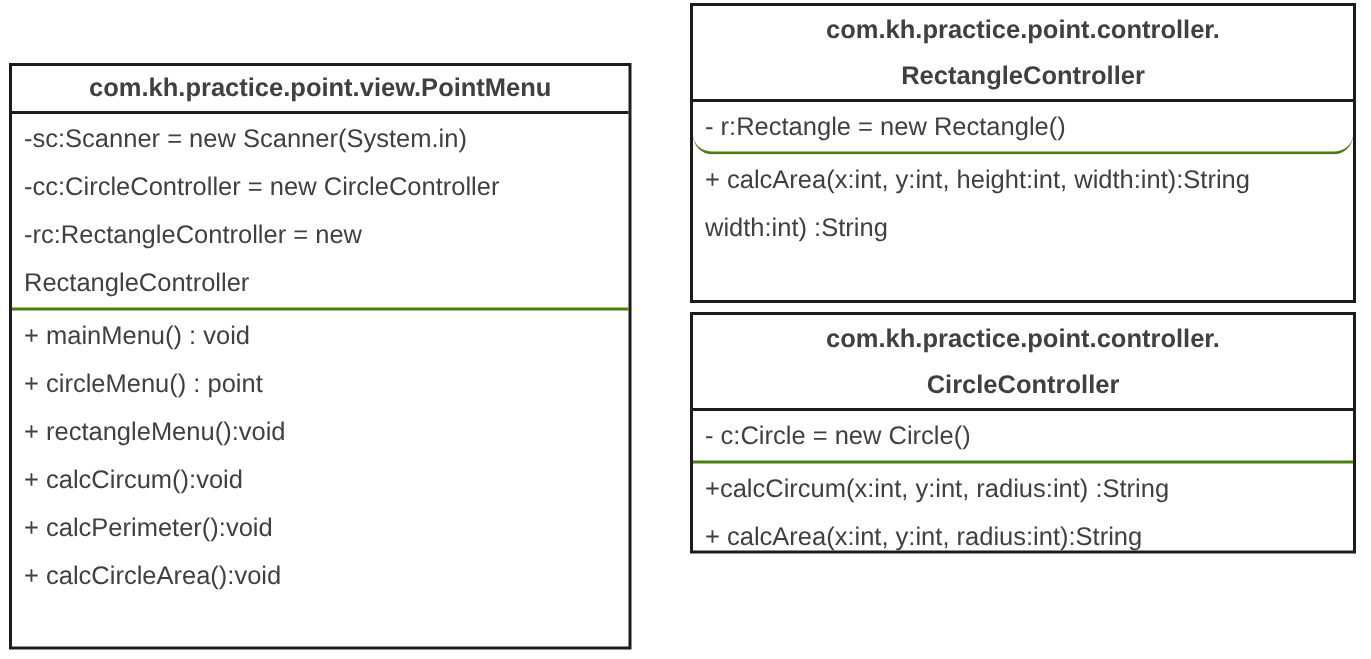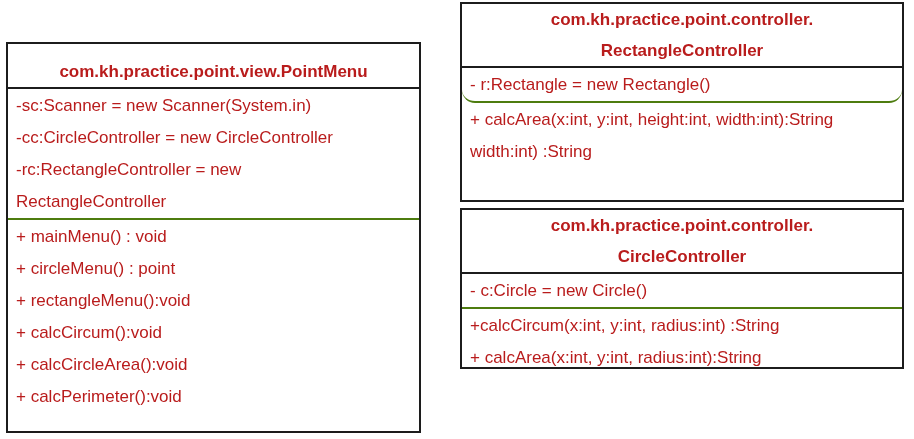--- a/index.html
+++ b/index.html
@@ -13,21 +13,21 @@
     width: 914px;
     height: 439px;
     background: #ffffff;
     overflow: hidden;
   }
   .uml-class {
     position: absolute;
     background: #ffffff;
     border: 2px solid #1c1c1c;
     box-sizing: border-box;
-    color: #b91c1c;
+    color: #404040;
   }
   .uml-title {
     border-bottom: 2px solid #1c1c1c;
     text-align: center;
     font-weight: bold;
     font-size: 17px;
   }
   .uml-title .title-line {
     line-height: 31px;
     white-space: nowrap;
@@ -38,21 +38,21 @@
   }
   .uml-attributes {
     border-bottom: 2px solid #4d7c0f;
   }
   .member-line {
     line-height: 32px;
     white-space: nowrap;
   }
   
   #class-pointmenu { left: 6px; top: 42px; width: 415px; height: 391px; }
-  #class-pointmenu .uml-title .title-line { line-height: 30px; margin-top: 13px; }
+  #class-pointmenu .uml-title .title-line { line-height: 30px; }
   #class-pointmenu .uml-attributes { height: 128px; }
   
   #class-rectanglecontroller { left: 460px; top: 2px; width: 444px; height: 200px; }
   #class-rectanglecontroller .uml-attributes { height: 32px; border-radius: 13px; }
   
   #class-circlecontroller { left: 460px; top: 208px; width: 444px; height: 161px; }
   #class-circlecontroller .uml-attributes { height: 32px; }
 </style>
 </head>
 <body>
@@ -67,22 +67,22 @@
       <div class="member-line">-sc:Scanner = new Scanner(System.in)</div>
       <div class="member-line">-cc:CircleController = new CircleController</div>
       <div class="member-line">-rc:RectangleController = new</div>
       <div class="member-line">RectangleController</div>
     </div>
     <div class="uml-section uml-operations">
       <div class="member-line">+ mainMenu() : void</div>
       <div class="member-line">+ circleMenu() : point</div>
       <div class="member-line">+ rectangleMenu():void</div>
       <div class="member-line">+ calcCircum():void</div>
+      <div class="member-line">+ calcPerimeter():void</div>
       <div class="member-line">+ calcCircleArea():void</div>
-      <div class="member-line">+ calcPerimeter():void</div>
     </div>
   </div>
 
   <div class="uml-class" id="class-rectanglecontroller">
     <div class="uml-title">
       <div class="title-line">com.kh.practice.point.controller.</div>
       <div class="title-line">RectangleController</div>
     </div>
     <div class="uml-section uml-attributes">
       <div class="member-line">- r:Rectangle = new Rectangle()</div>

